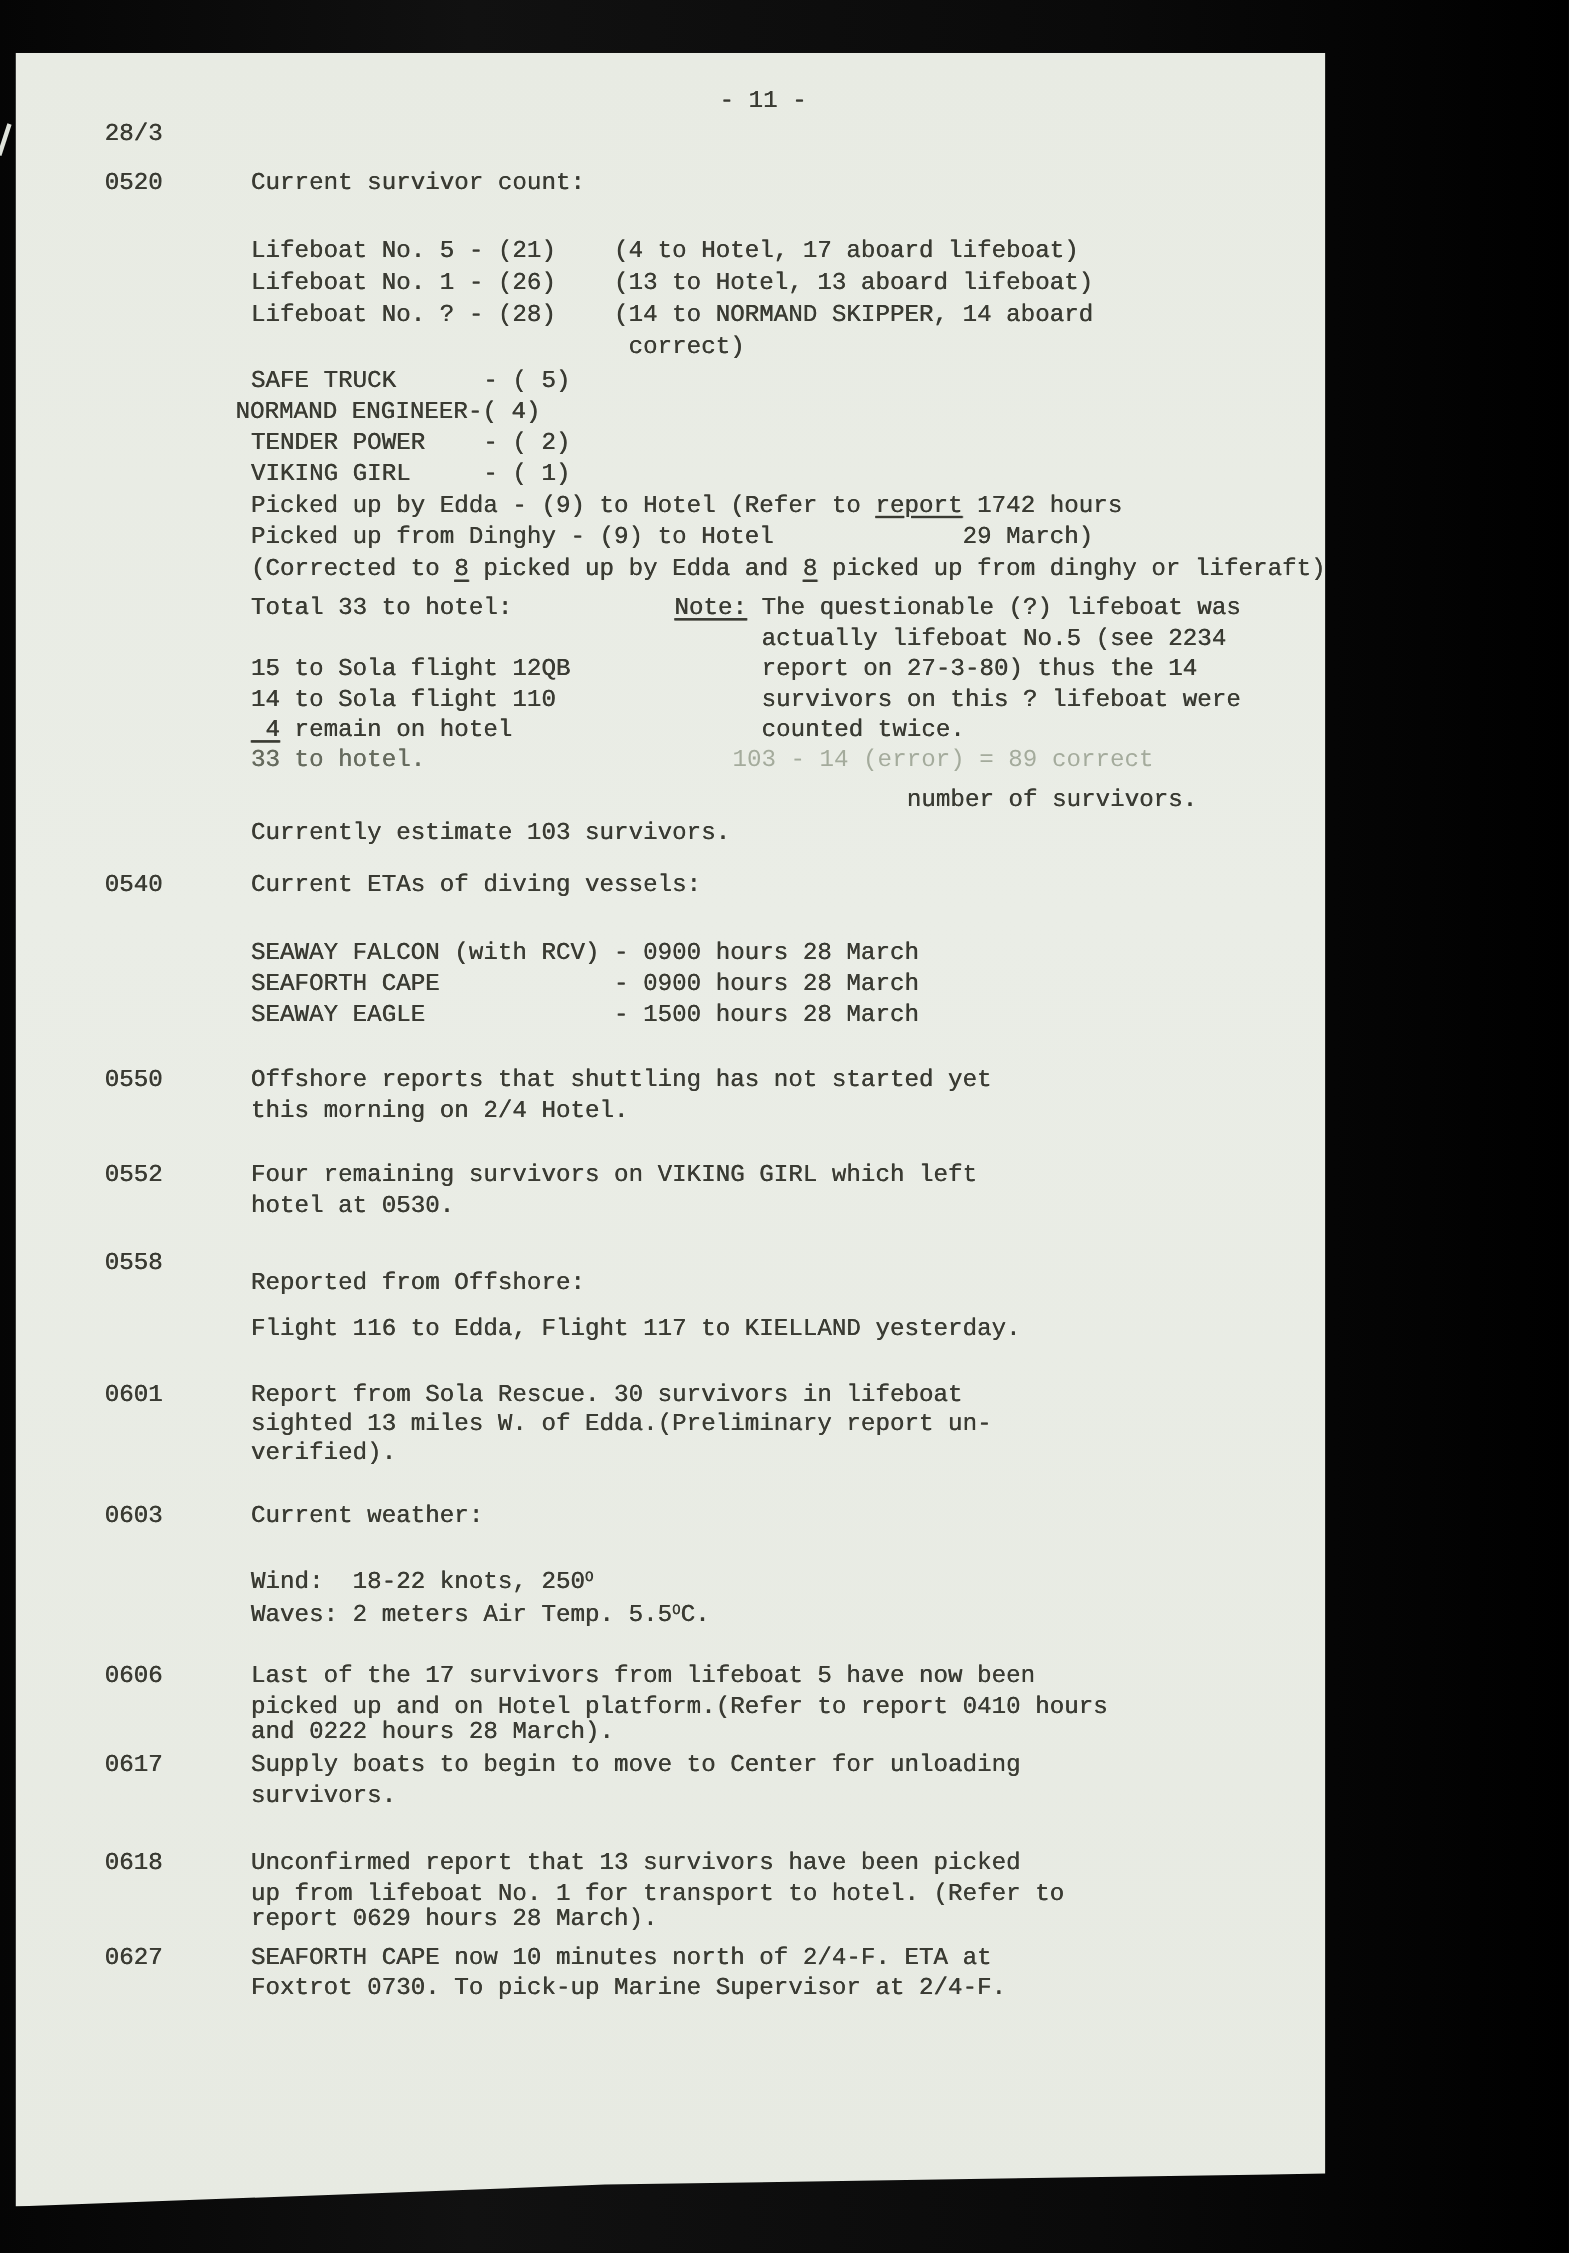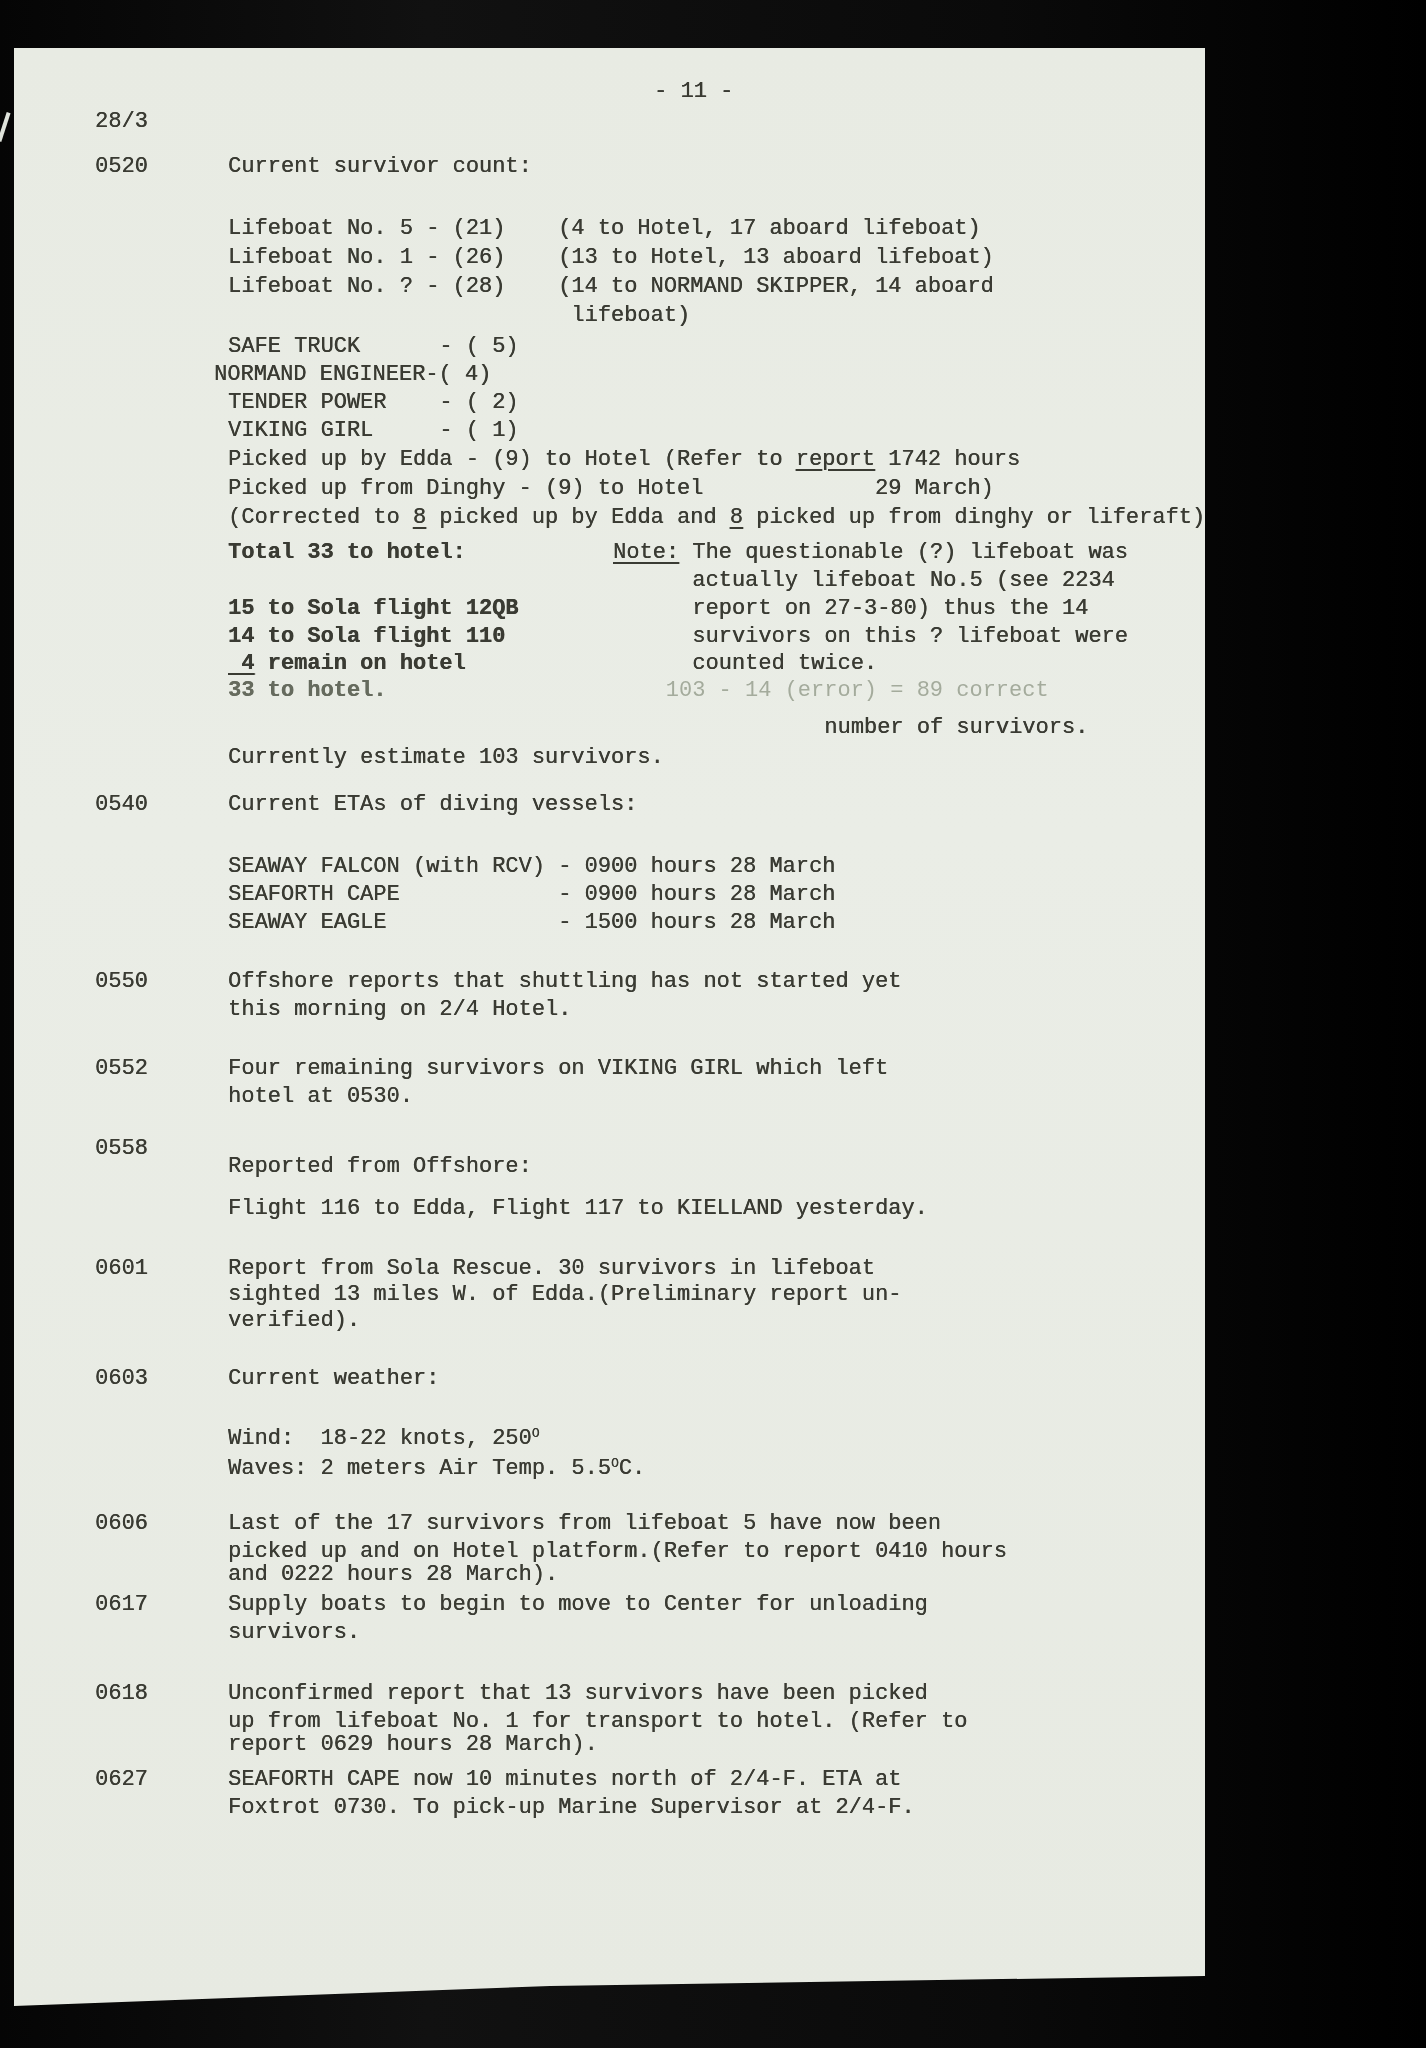--- a/index.html
+++ b/index.html
@@ -4,21 +4,21 @@
 <style>
   html,body{margin:0;padding:0;background:#0b0b0b;}
   .scan{position:relative;width:1426px;height:2048px;background:linear-gradient(90deg,#050505,#111 30%,#0a0a0a 70%,#000);overflow:hidden;font-family:"Liberation Mono","DejaVu Sans Mono",monospace;}
   .paper{position:absolute;left:14px;top:48px;width:1191px;height:1962px;
     background:linear-gradient(180deg,#e8ebe3 0%,#eaede6 40%,#e7eae2 100%);
     clip-path:polygon(0 0,100% 0,100% calc(100% - 34px),45% calc(100% - 24px),0 calc(100% - 4px));}
   .content{position:absolute;inset:0;}
   .ln{position:absolute;white-space:pre;font-size:22px;line-height:28px;color:#3a3b33;
       text-shadow:0.35px 0 0 currentColor;}
   .elite{font-size:22px;}
-  .colL{display:inline-block;width:385px;white-space:pre;vertical-align:baseline;font-weight:bold;}
+  .colL{display:inline-block;width:385px;white-space:pre;vertical-align:baseline;}
   .colR{white-space:pre;vertical-align:baseline;}
   .u{text-decoration:underline;text-decoration-thickness:1.6px;text-underline-offset:4px;}
   .sup{font-size:13px;vertical-align:7px;}
   .dim{color:#666b5e;filter:blur(0.3px);}
   .faded{color:#a4ab9c;filter:blur(0.5px);text-shadow:none;}
   .artifact{position:absolute;left:2px;top:112px;width:4px;height:30px;background:#dfe3db;transform:rotate(18deg);}
 </style>
 </head>
 <body>
 
@@ -30,21 +30,21 @@
       <div class="ln" style="left:640px;top:30px">- 11 -</div>
       <div class="ln" style="left:81px;top:60px">28/3</div>
 
       <div>
         <div class="ln" style="left:81px;top:105px">0520</div>
         <div class="ln" style="left:214px;top:105px">Current survivor count:</div>
 
         <div class="ln" style="left:214px;top:167px">Lifeboat No. 5 - (21)    (4 to Hotel, 17 aboard lifeboat)</div>
         <div class="ln" style="left:214px;top:196px">Lifeboat No. 1 - (26)    (13 to Hotel, 13 aboard lifeboat)</div>
         <div class="ln" style="left:214px;top:225px">Lifeboat No. ? - (28)    (14 to NORMAND SKIPPER, 14 aboard</div>
-        <div class="ln" style="left:214px;top:254px">                          lifeboat)</div>
+        <div class="ln" style="left:214px;top:254px">                          correct)</div>
 
         <div class="ln" style="left:214px;top:285px">SAFE TRUCK      - ( 5)</div>
         <div class="ln" style="left:200px;top:313px">NORMAND ENGINEER-( 4)</div>
         <div class="ln" style="left:214px;top:341px">TENDER POWER    - ( 2)</div>
         <div class="ln" style="left:214px;top:369px">VIKING GIRL     - ( 1)</div>
 
         <div class="ln" style="left:214px;top:398px"><span>Picked up by Edda - (9) to Hotel (Refer to </span><span class="u">report</span><span> 1742 hours</span></div>
         <div class="ln" style="left:214px;top:427px">Picked up from Dinghy - (9) to Hotel             29 March)</div>
         <div class="ln elite" style="left:214px;top:456px"><span>(Corrected to </span><span class="u">8</span><span> picked up by Edda and </span><span class="u">8</span><span> picked up from dinghy or liferaft)</span></div>
 

